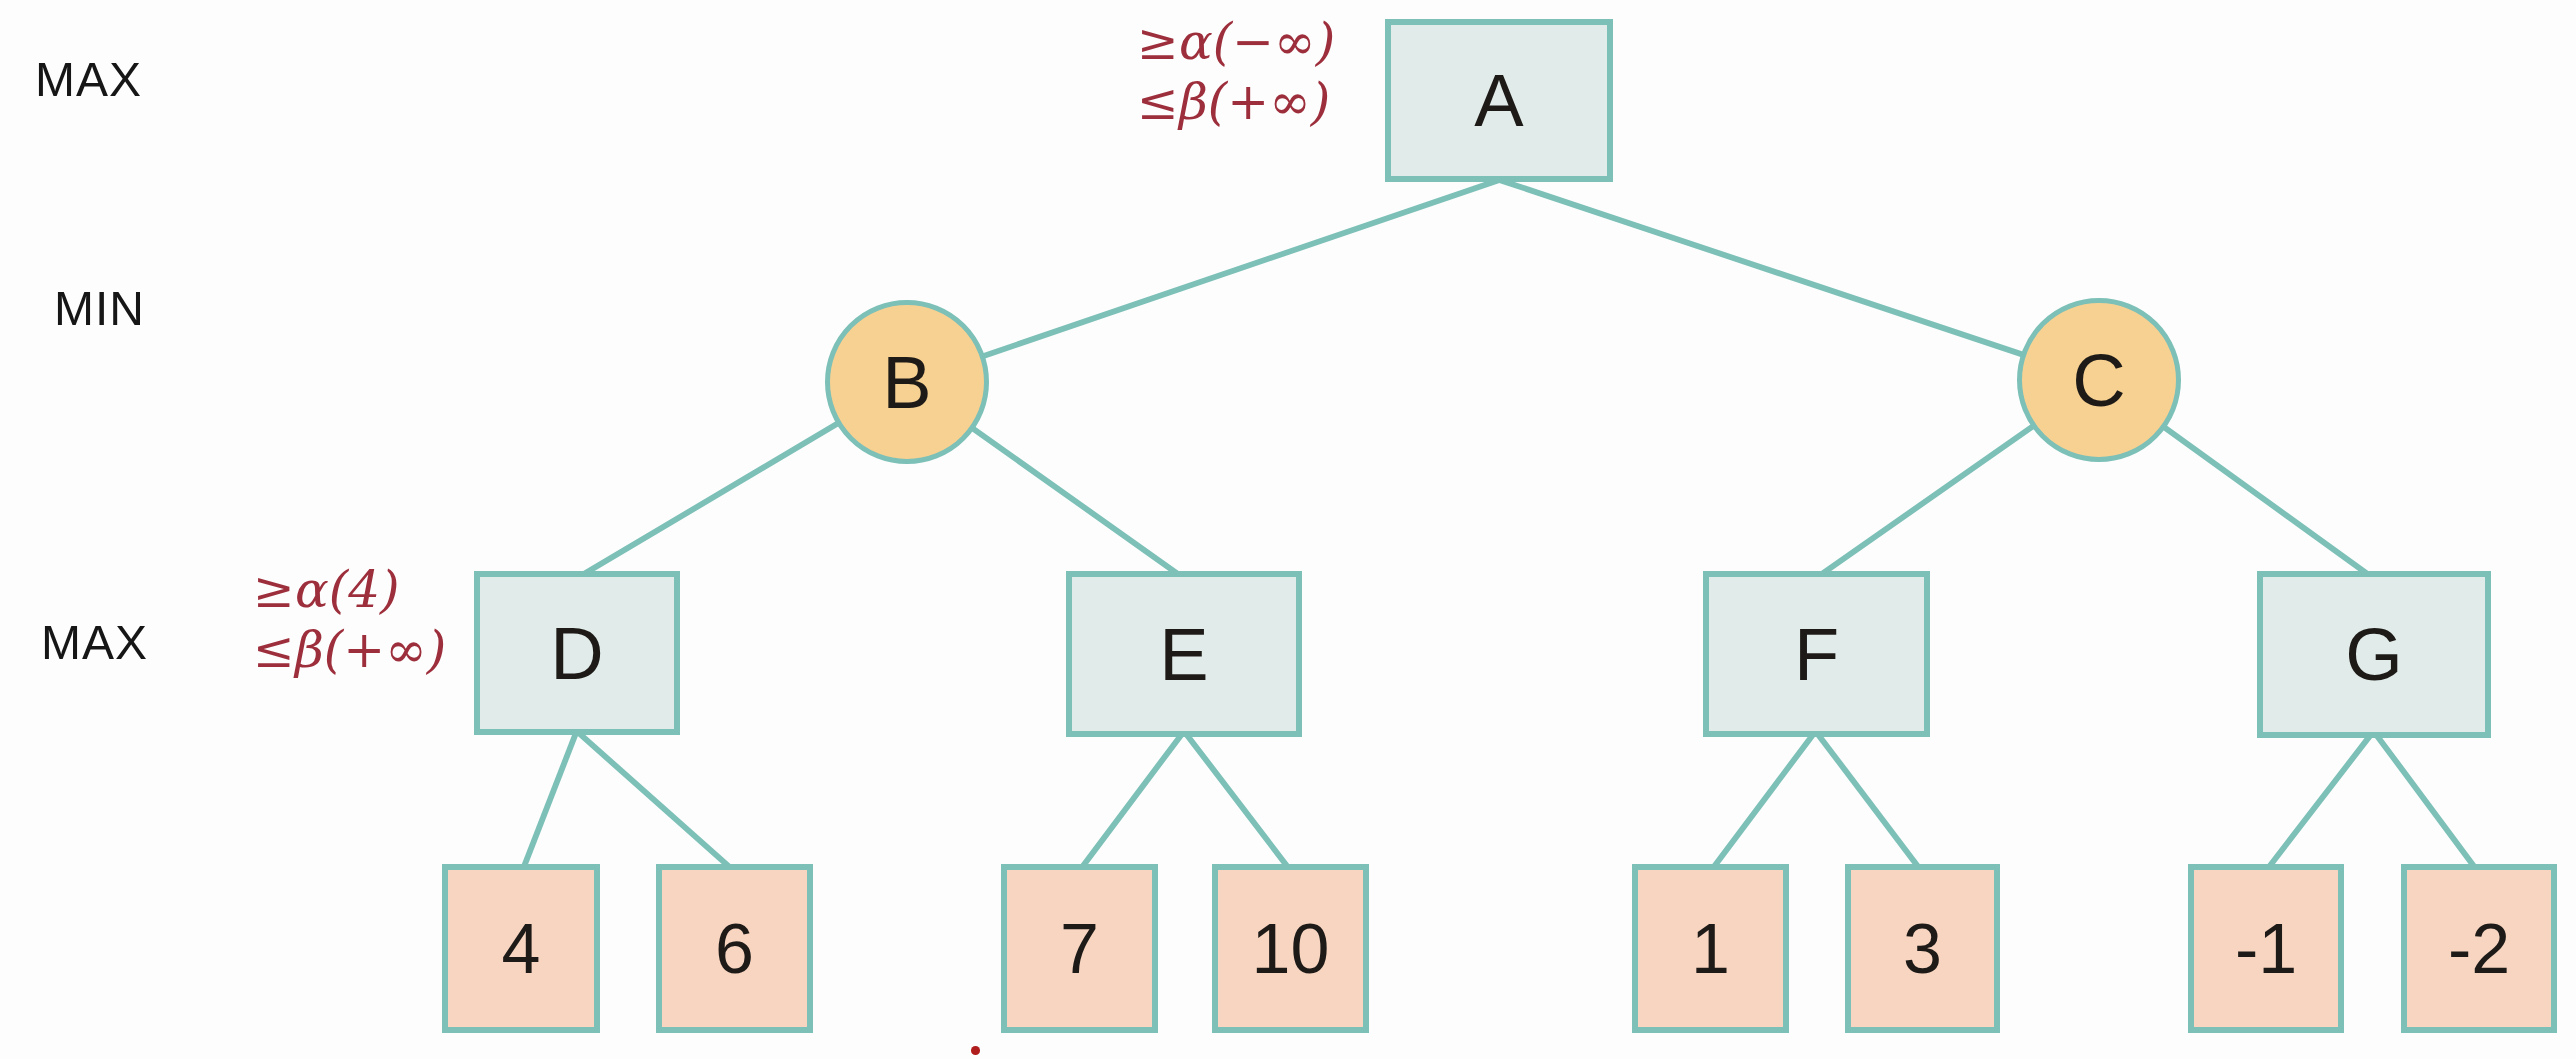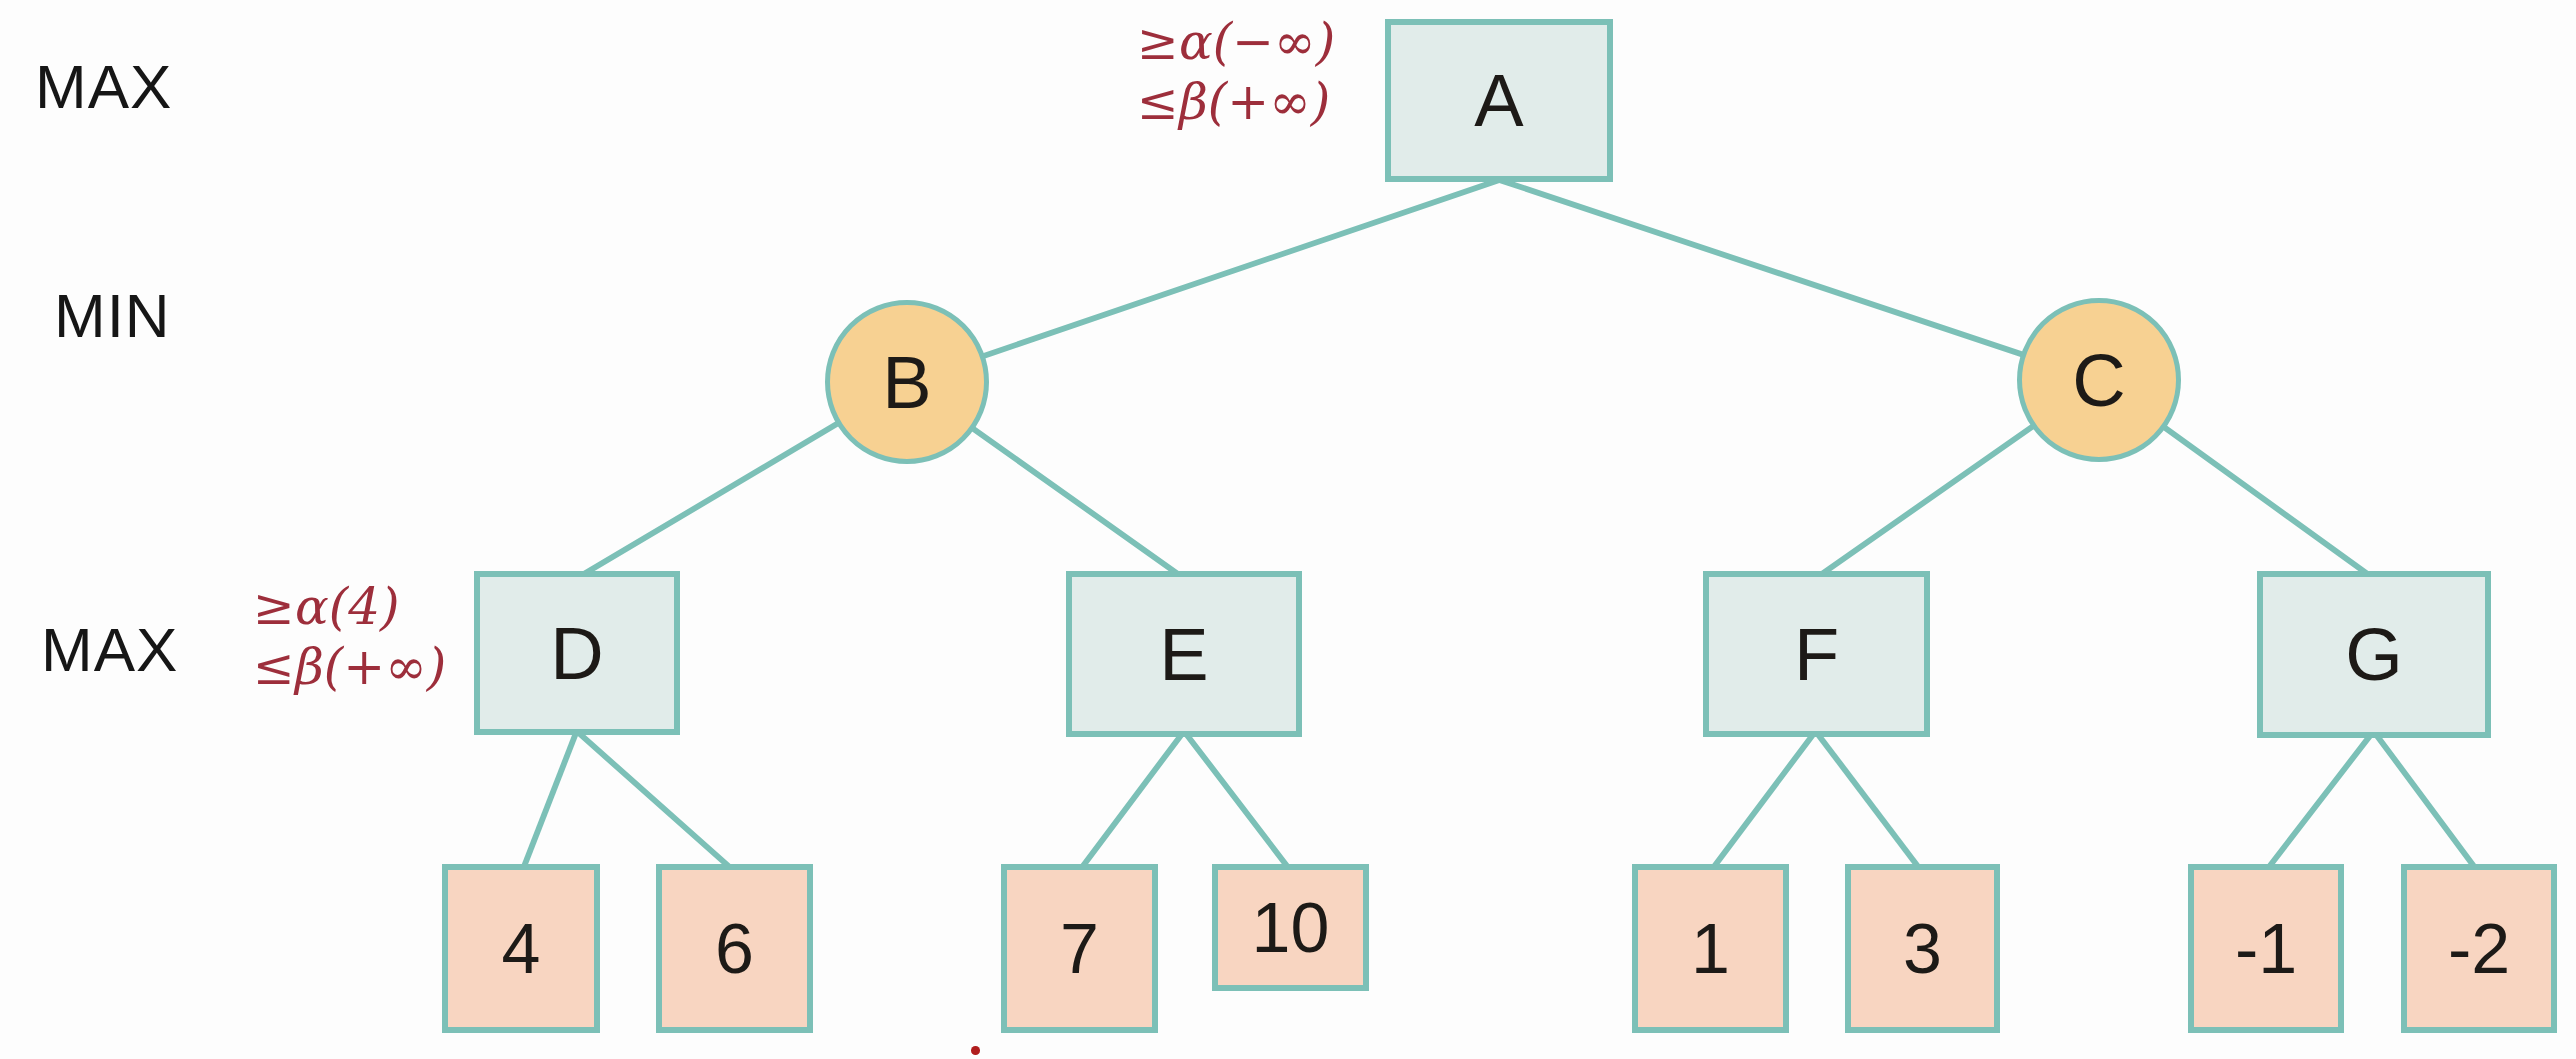--- a/index.html
+++ b/index.html
@@ -47,21 +47,21 @@
     font-size: 74px;
   }
   .leaf-node {
     background: #f8d5c1;
     border: 6.8px solid #7cc0b7;
     font-size: 70px;
   }
   .row-label {
     position: absolute;
     z-index: 2;
-    font-size: 62px;
+    font-size: 48px;
     line-height: 1;
     color: #161616;
     letter-spacing: 1px;
   }
   .annotation {
     position: absolute;
     z-index: 2;
     font-family: "DejaVu Serif", serif;
     font-style: italic;
     font-size: 50px;
@@ -81,30 +81,30 @@
   #node-a { left: 1385px; top: 19.3px;  width: 228px; height: 163px; }
   #node-b { left: 825px;  top: 300px; width: 164px; height: 164px; }
   #node-c { left: 2017px; top: 298px; width: 164px; height: 164px; }
   #node-d { left: 474px;  top: 571px; width: 206px; height: 164px; }
   #node-e { left: 1066px; top: 571px; width: 236px; height: 166px; }
   #node-f { left: 1703px; top: 571px; width: 227px; height: 166px; }
   #node-g { left: 2257px; top: 571px; width: 234px; height: 167px; }
   #leaf-0 { left: 442px;  top: 864px; width: 158px; height: 169px; }
   #leaf-1 { left: 656px;  top: 864px; width: 157px; height: 169px; }
   #leaf-2 { left: 1001px; top: 864px; width: 157px; height: 169px; }
-  #leaf-3 { left: 1212px; top: 864px; width: 157px; height: 127px; }
+  #leaf-3 { left: 1212px; top: 864px; width: 157px; height: 169px; }
   #leaf-4 { left: 1632px; top: 864px; width: 157px; height: 169px; }
   #leaf-5 { left: 1845px; top: 864px; width: 155px; height: 169px; }
   #leaf-6 { left: 2188px; top: 864px; width: 156px; height: 169px; }
   #leaf-7 { left: 2401px; top: 864px; width: 156px; height: 169px; }
   #row-label-0 { left: 35px; top: 56px; }
   #row-label-1 { left: 54px; top: 285px; }
   #row-label-2 { left: 41px; top: 619px; }
   #annotation-a { left: 1137px; top: 11.6px; }
-  #annotation-d { left: 253px;  top: 577px; }
+  #annotation-d { left: 253px;  top: 560px; }
   #red-dot { left: 971px; top: 1046px; }
 </style>
 </head>
 <body>
 
 <div class="stage">
 
   <svg class="edges" width="2576" height="1059" viewBox="0 0 2663 1095">
     <line x1="1550" y1="186" x2="938" y2="395"></line>
     <line x1="1550" y1="186" x2="2170" y2="393"></line>

